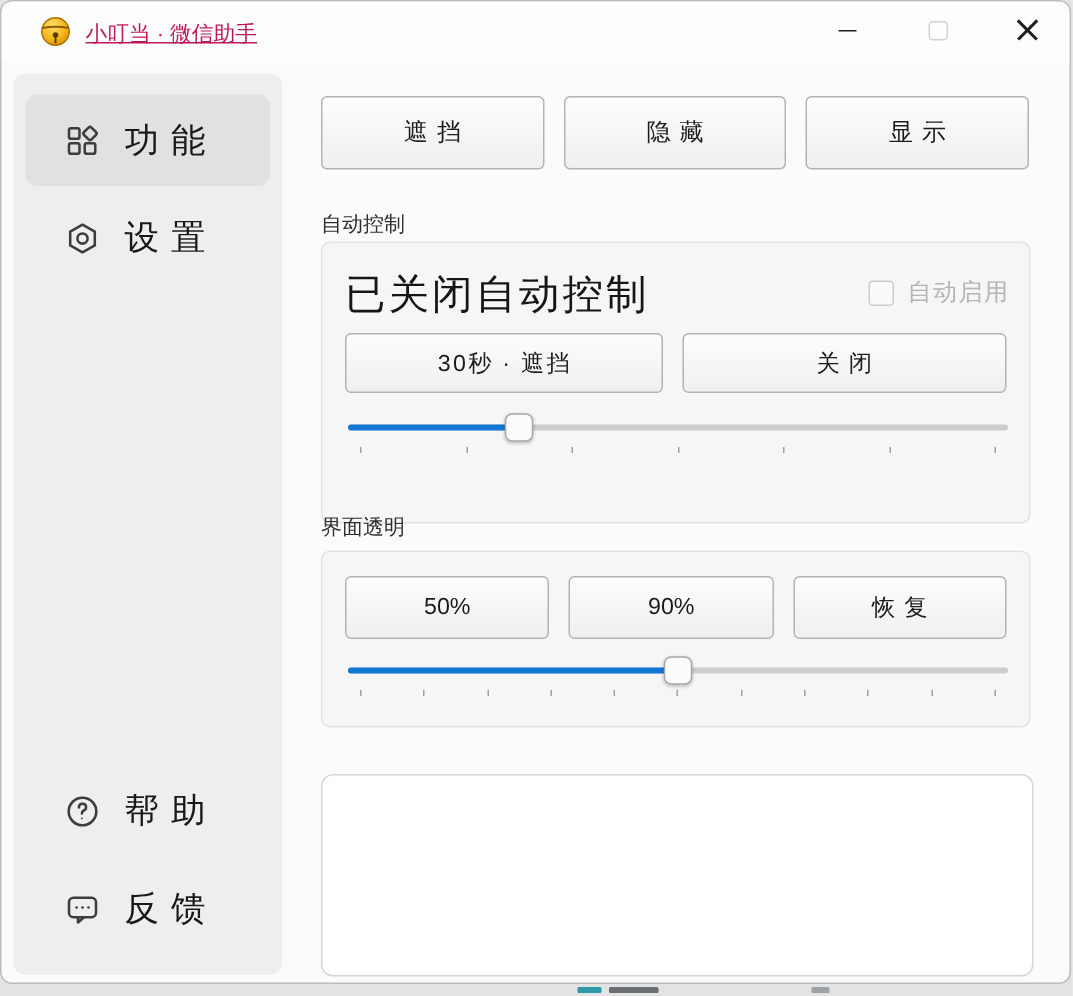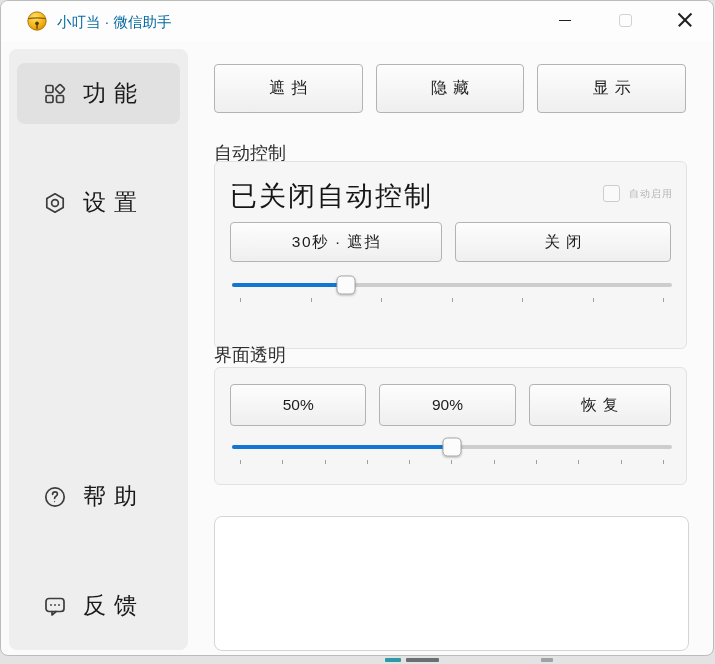--- a/index.html
+++ b/index.html
@@ -6,36 +6,36 @@
   html,body { width:715px; height:664px; overflow:hidden;
     font-family:"Liberation Sans","DejaVu Sans",sans-serif; background:#e3e3e3; }
   :root { --accent:#1177d3; }
 
   .window { position:absolute; left:0; top:0; width:714px; height:656px;
     background:#fbfbfb; border:1px solid #bcbcbc; border-radius:8px; overflow:hidden; }
 
   
   .titlebar { position:absolute; left:0; top:0; right:0; height:40px; background:#fdfdfd; }
   .app-icon { position:absolute; left:25px; top:9px; width:22px; height:22px; }
-  .title { position:absolute; left:56px; top:12px; font-size:14.5px; color:#0369a1; }
+  .title { position:absolute; left:56px; top:12px; font-size:14.5px; color:#be185d;text-decoration:underline; }
   .tb-btn { position:absolute; top:0; width:46px; height:38px;
     display:flex; align-items:center; justify-content:center; cursor:default; }
   .tb-min { left:541px; } .tb-max { left:601px; } .tb-close { left:661px; }
   .min-glyph { width:12px; height:0; border-top:1.5px solid #1f1f1f; }
   .max-glyph { width:13px; height:13px; border:1.4px solid #d2d2d2; border-radius:3px; }
   .close-glyph { position:relative; width:16px; height:16px; }
   .close-glyph::before,.close-glyph::after { content:""; position:absolute; left:-1px; top:7px;
     width:18px; height:1.6px; background:#1f1f1f; }
   .close-glyph::before { transform:rotate(45deg); }
   .close-glyph::after  { transform:rotate(-45deg); }
 
   
   .sidebar { position:absolute; left:8px; top:48px; width:179px; height:601px;
     background:#efeeee; border-radius:8px; padding:14px 8px;
-    display:flex; flex-direction:column;gap:44px; }
+    display:flex; flex-direction:column; }
   .nav-item { height:61px; border-radius:8px; display:flex; align-items:center;
     padding-left:26px; gap:16px; color:#191919; cursor:pointer; flex:none; }
   .nav-item.selected { background:#e2e1e1; }
   .nav-item + .nav-item { margin-top:4px; }
   .nav-label { font-size:23px; letter-spacing:8px; white-space:nowrap; }
   .nav-ico { width:24px; height:24px; flex:none; }
   .nav-ico svg { width:24px; height:24px; stroke:#3d3d3d; fill:none;
     stroke-width:1.7; stroke-linecap:round; stroke-linejoin:round; }
   .nav-spacer { flex:1; }
 
@@ -43,36 +43,36 @@
   .btn { background:linear-gradient(#fdfdfd,#efefef); border:1px solid #b3b3b3;
     border-radius:4px; font-size:16px; color:#1b1b1b; display:flex; align-items:center;
     justify-content:center; cursor:pointer; font-family:inherit; }
   .ls-wide { letter-spacing:6px; padding-left:6px; }
   .ls-mid  { letter-spacing:1.5px; padding-left:1.5px; }
 
   .quick-row { position:absolute; left:213px; top:63px; width:472px; height:49px;
     display:flex; gap:13px; }
   .quick-row .btn { flex:1; }
 
-  .section-label { position:absolute; left:213px; font-size:18px; color:#2e2e2e; }
+  .section-label { position:absolute; left:213px; font-size:14px; color:#2e2e2e; }
   .lbl-auto { top:140px; } .lbl-trans { top:342px; }
 
   .group-box { position:absolute; left:213px; width:473px; background:#f6f6f6;
     border:1px solid #e2e2e2; border-radius:6px; }
   .box-auto { top:160px; height:188px; }
   .box-trans { top:366px; height:118px; }
 
   .status-text { position:absolute; left:15px; top:16px; font-size:27px;
     font-weight:500; letter-spacing:2px; color:#161616; white-space:nowrap; }
 
   .checkbox-row { position:absolute; right:13px; top:23px; display:flex;
     align-items:center; gap:9px; cursor:pointer; }
   .checkbox { width:17px; height:17px; border:1px solid #cdcdcd; border-radius:3px;
     background:#fafafa; }
-  .checkbox-label { font-size:10px; color:#b4b4b4; letter-spacing:1px; }
+  .checkbox-label { font-size:16px; color:#b4b4b4; letter-spacing:1px; }
 
   .group-btn-row { position:absolute; left:15px; right:15px; display:flex; gap:13px; }
   .box-auto .group-btn-row { top:60px; height:40px; }
   .box-trans .group-btn-row { top:16px; height:42px; }
   .group-btn-row .btn { flex:1; font-size:15.5px; }
 
   .slider { position:absolute; left:17px; right:14px; height:30px; }
   .box-auto .slider { top:112px; }
   .box-trans .slider { top:68px; }
   .track { position:absolute; left:0; right:0; top:9px; height:4px;

